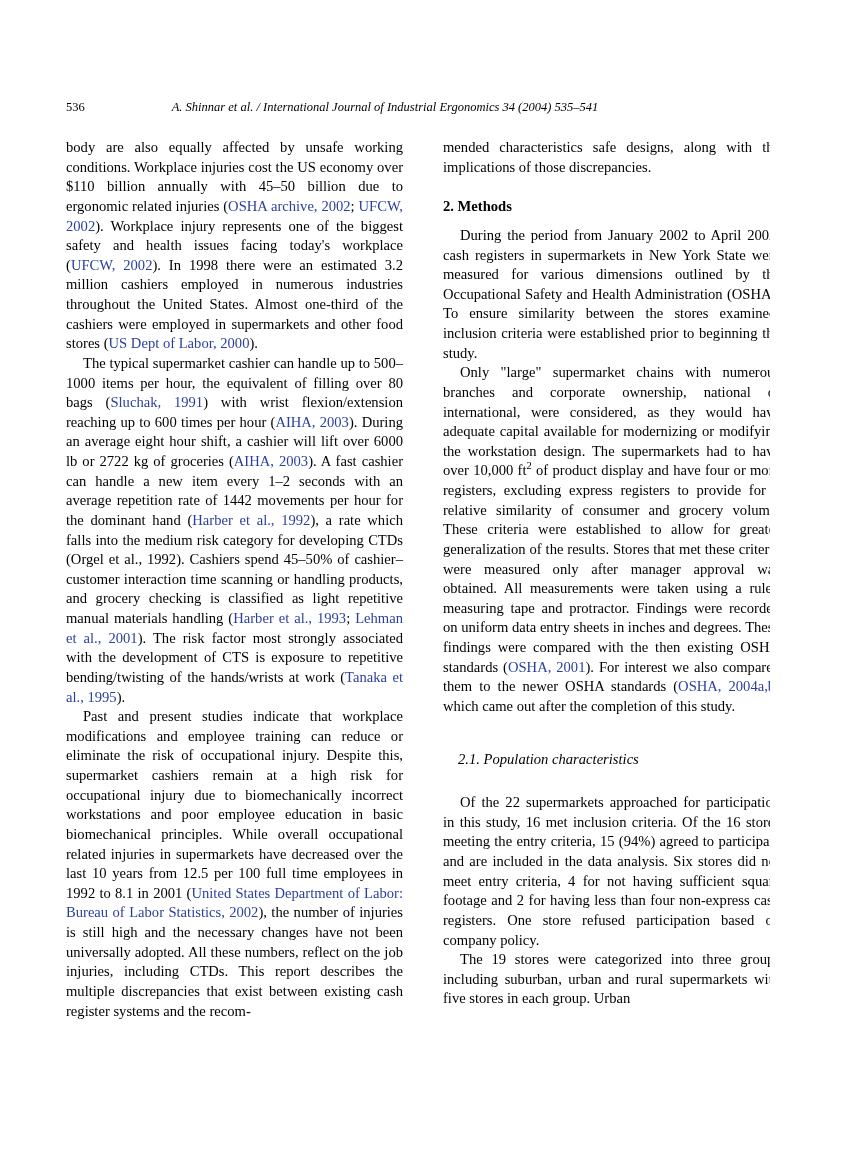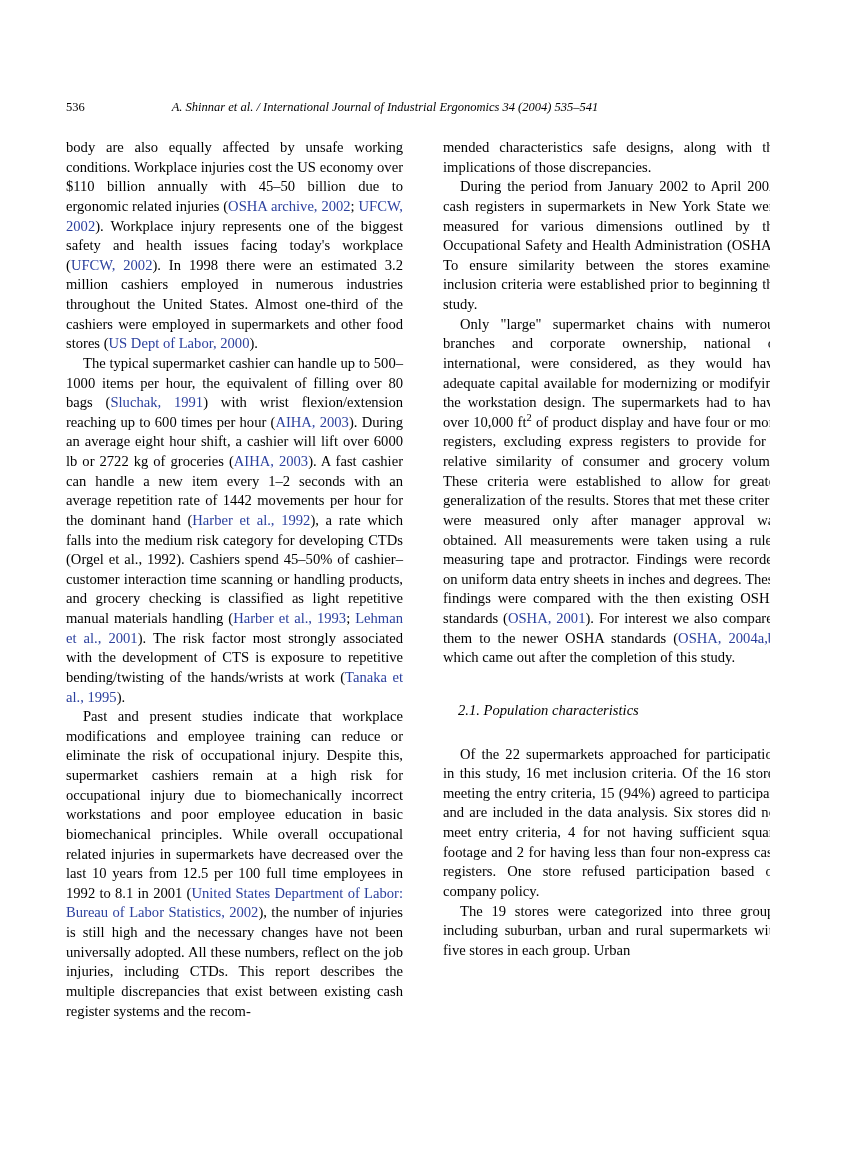--- a/index.html
+++ b/index.html
@@ -109,20 +109,21 @@
       <p class="noindent"><span>body are also equally affected by unsafe working conditions. Workplace injuries cost the US economy over $110 billion annually with 45–50 billion due to ergonomic related injuries (</span><span class="ref">OSHA archive, 2002</span><span>; </span><span class="ref">UFCW, 2002</span><span>). Workplace injury represents one of the biggest safety and health issues facing today's workplace (</span><span class="ref">UFCW, 2002</span><span>). In 1998 there were an estimated 3.2 million cashiers employed in numerous industries throughout the United States. Almost one-third of the cashiers were employed in supermarkets and other food stores (</span><span class="ref">US Dept of Labor, 2000</span><span>).</span></p>
 
       <p><span>The typical supermarket cashier can handle up to 500–1000 items per hour, the equivalent of filling over 80 bags (</span><span class="ref">Sluchak, 1991</span><span>) with wrist flexion/extension reaching up to 600 times per hour (</span><span class="ref">AIHA, 2003</span><span>). During an average eight hour shift, a cashier will lift over 6000 lb or 2722 kg of groceries (</span><span class="ref">AIHA, 2003</span><span>). A fast cashier can handle a new item every 1–2 seconds with an average repetition rate of 1442 movements per hour for the dominant hand (</span><span class="ref">Harber et al., 1992</span><span>), a rate which falls into the medium risk category for developing CTDs (Orgel et al., 1992). Cashiers spend 45–50% of cashier–customer interaction time scanning or handling products, and grocery checking is classified as light repetitive manual materials handling (</span><span class="ref">Harber et al., 1993</span><span>; </span><span class="ref">Lehman et al., 2001</span><span>). The risk factor most strongly associated with the development of CTS is exposure to repetitive bending/twisting of the hands/wrists at work (</span><span class="ref">Tanaka et al., 1995</span><span>).</span></p>
 
       <p><span>Past and present studies indicate that workplace modifications and employee training can reduce or eliminate the risk of occupational injury. Despite this, supermarket cashiers remain at a high risk for occupational injury due to biomechanically incorrect workstations and poor employee education in basic biomechanical principles. While overall occupational related injuries in supermarkets have decreased over the last 10 years from 12.5 per 100 full time employees in 1992 to 8.1 in 2001 (</span><span class="ref">United States Department of Labor: Bureau of Labor Statistics, 2002</span><span>), the number of injuries is still high and the necessary changes have not been universally adopted. All these numbers, reflect on the job injuries, including CTDs. This report describes the multiple discrepancies that exist between existing cash register systems and the recom-</span></p>
     </div>
 
     <div class="col">
       <p class="noindent">mended characteristics safe designs, along with the implications of those discrepancies.</p>
 
+      <h2 class="section">2. Methods</h2>
 
       <p>During the period from January 2002 to April 2002, cash registers in supermarkets in New York State were measured for various dimensions outlined by the Occupational Safety and Health Administration (OSHA). To ensure similarity between the stores examined, inclusion criteria were established prior to beginning the study.</p>
 
       <p><span>Only "large" supermarket chains with numerous branches and corporate ownership, national or international, were considered, as they would have adequate capital available for modernizing or modifying the workstation design. The supermarkets had to have over 10,000 ft</span><sup>2</sup><span> of product display and have four or more registers, excluding express registers to provide for a relative similarity of consumer and grocery volume. These criteria were established to allow for greater generalization of the results. Stores that met these criteria were measured only after manager approval was obtained. All measurements were taken using a ruler, measuring tape and protractor. Findings were recorded on uniform data entry sheets in inches and degrees. These findings were compared with the then existing OSHA standards (</span><span class="ref">OSHA, 2001</span><span>). For interest we also compared them to the newer OSHA standards (</span><span class="ref">OSHA, 2004a,b</span><span>) which came out after the completion of this study.</span></p>
 
       <h3 class="subsection">2.1. Population characteristics</h3>
 
       <p>Of the 22 supermarkets approached for participation in this study, 16 met inclusion criteria. Of the 16 stores meeting the entry criteria, 15 (94%) agreed to participate and are included in the data analysis. Six stores did not meet entry criteria, 4 for not having sufficient square footage and 2 for having less than four non-express cash registers. One store refused participation based on company policy.</p>
 
       <p>The 19 stores were categorized into three groups including suburban, urban and rural supermarkets with five stores in each group. Urban</p>

